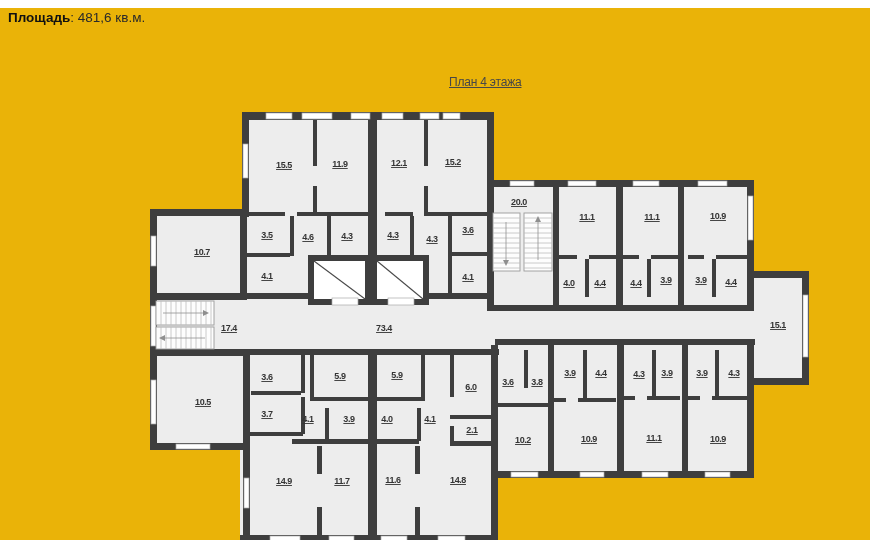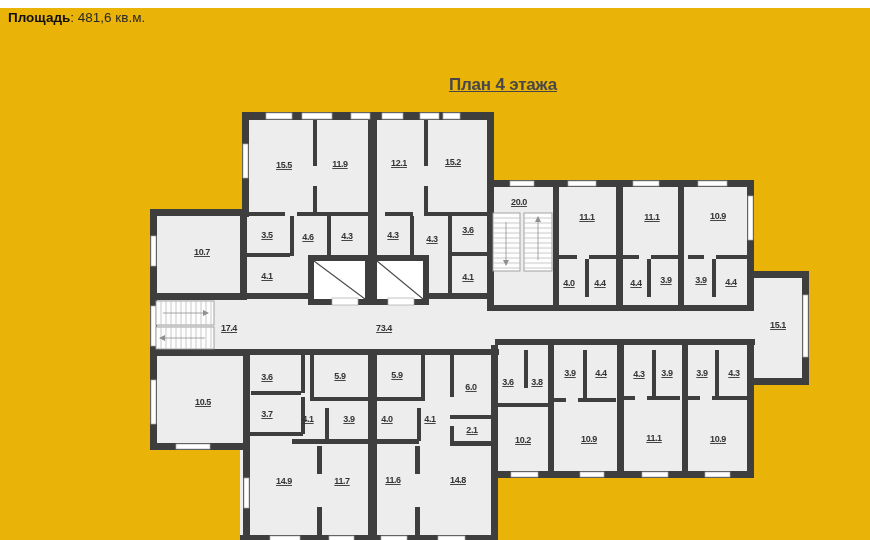--- a/index.html
+++ b/index.html
@@ -1,20 +1,20 @@
 <!DOCTYPE html>
 <html><head>
 <meta charset="utf-8">
 <style>
   html,body{margin:0;padding:0;background:#fff;}
   body{width:870px;height:540px;overflow:hidden;font-family:"Liberation Sans",sans-serif;}
   .page{position:relative;width:870px;height:540px;background:#eab308;margin-top:8px;}
   .hdr{position:absolute;left:8px;top:2px;font-size:13.5px;color:#2a2a2a;}
   .hdr .hl{font-weight:bold;color:#111;}
-  .plan-title{position:absolute;left:449px;top:67px;font-size:17px;font-weight:bold;color:#474747;
+  .plan-title{position:absolute;left:449px;top:67px;font-size:12px;font-weight:normal;color:#474747;
               text-decoration:underline;letter-spacing:-0.2px;}
   svg.plan{position:absolute;left:0;top:0;}
   .floor{fill:#ededed;}
   .w{fill:#3e3e3e;}
   .win{fill:#ffffff;stroke:#a9a9a9;stroke-width:0.7;}
   .stair{fill:#fdfdfd;stroke:#9a9a9a;stroke-width:0.9;}
   .tread{stroke:#bdbdbd;stroke-width:0.8;}
   .arrow{stroke:#8f8f8f;stroke-width:0.8;fill:none;}
   .ah{fill:#8f8f8f;}
   .lift-in{fill:#ffffff;}

